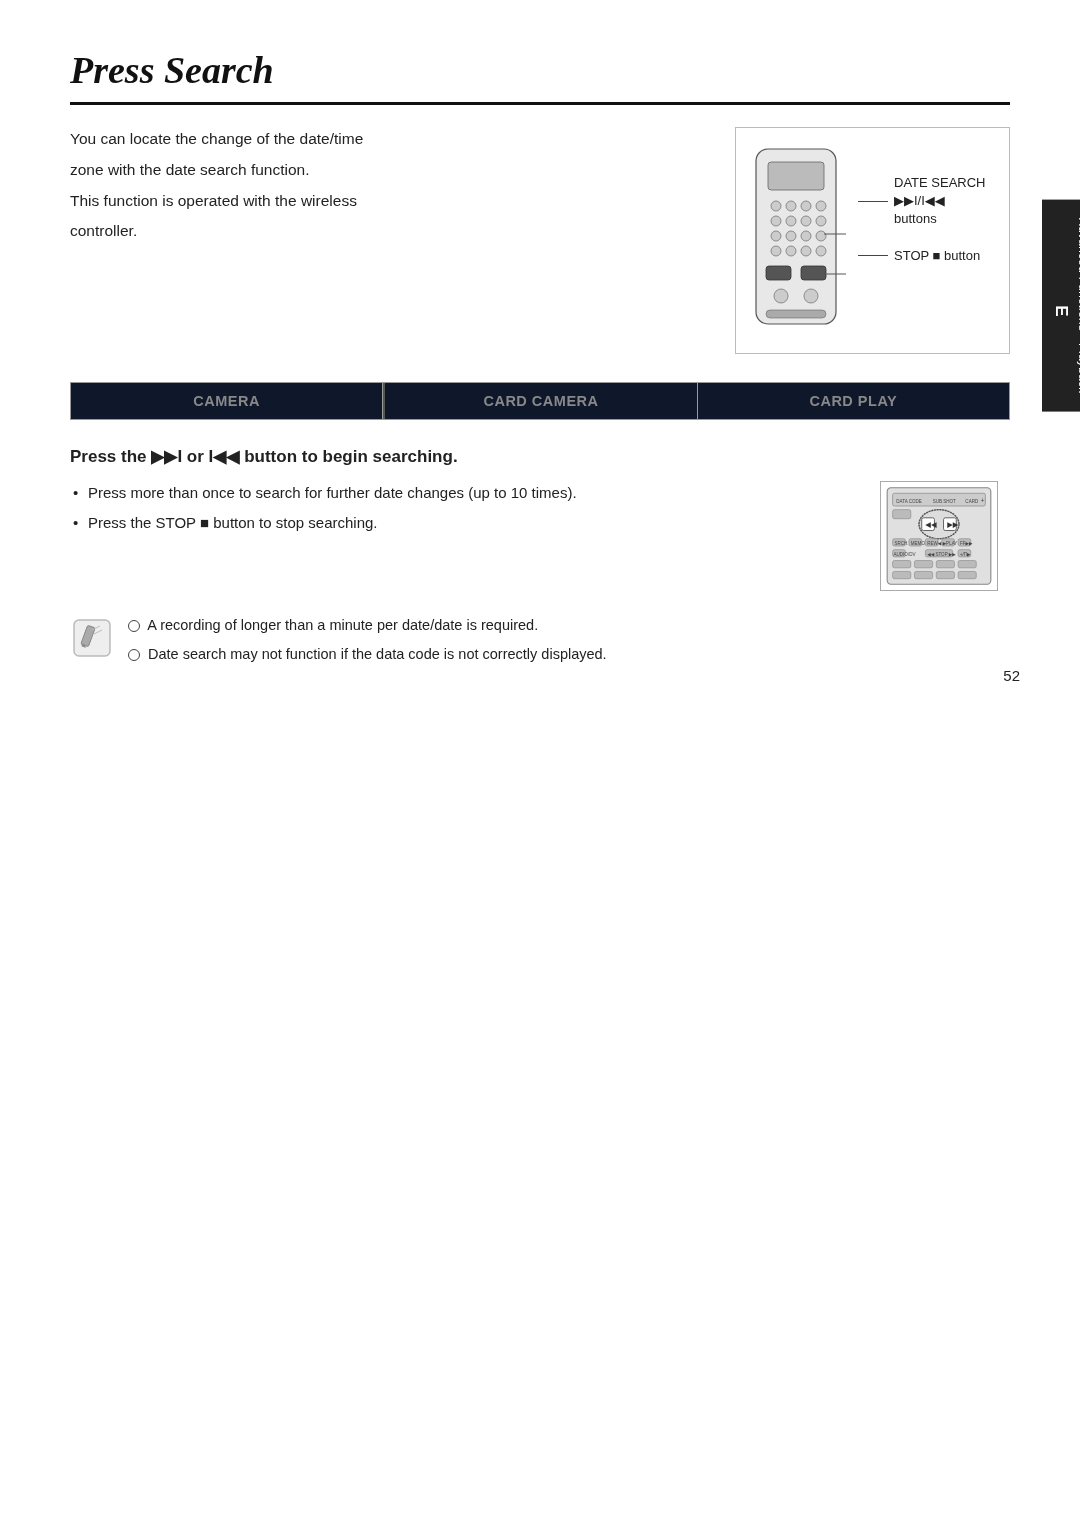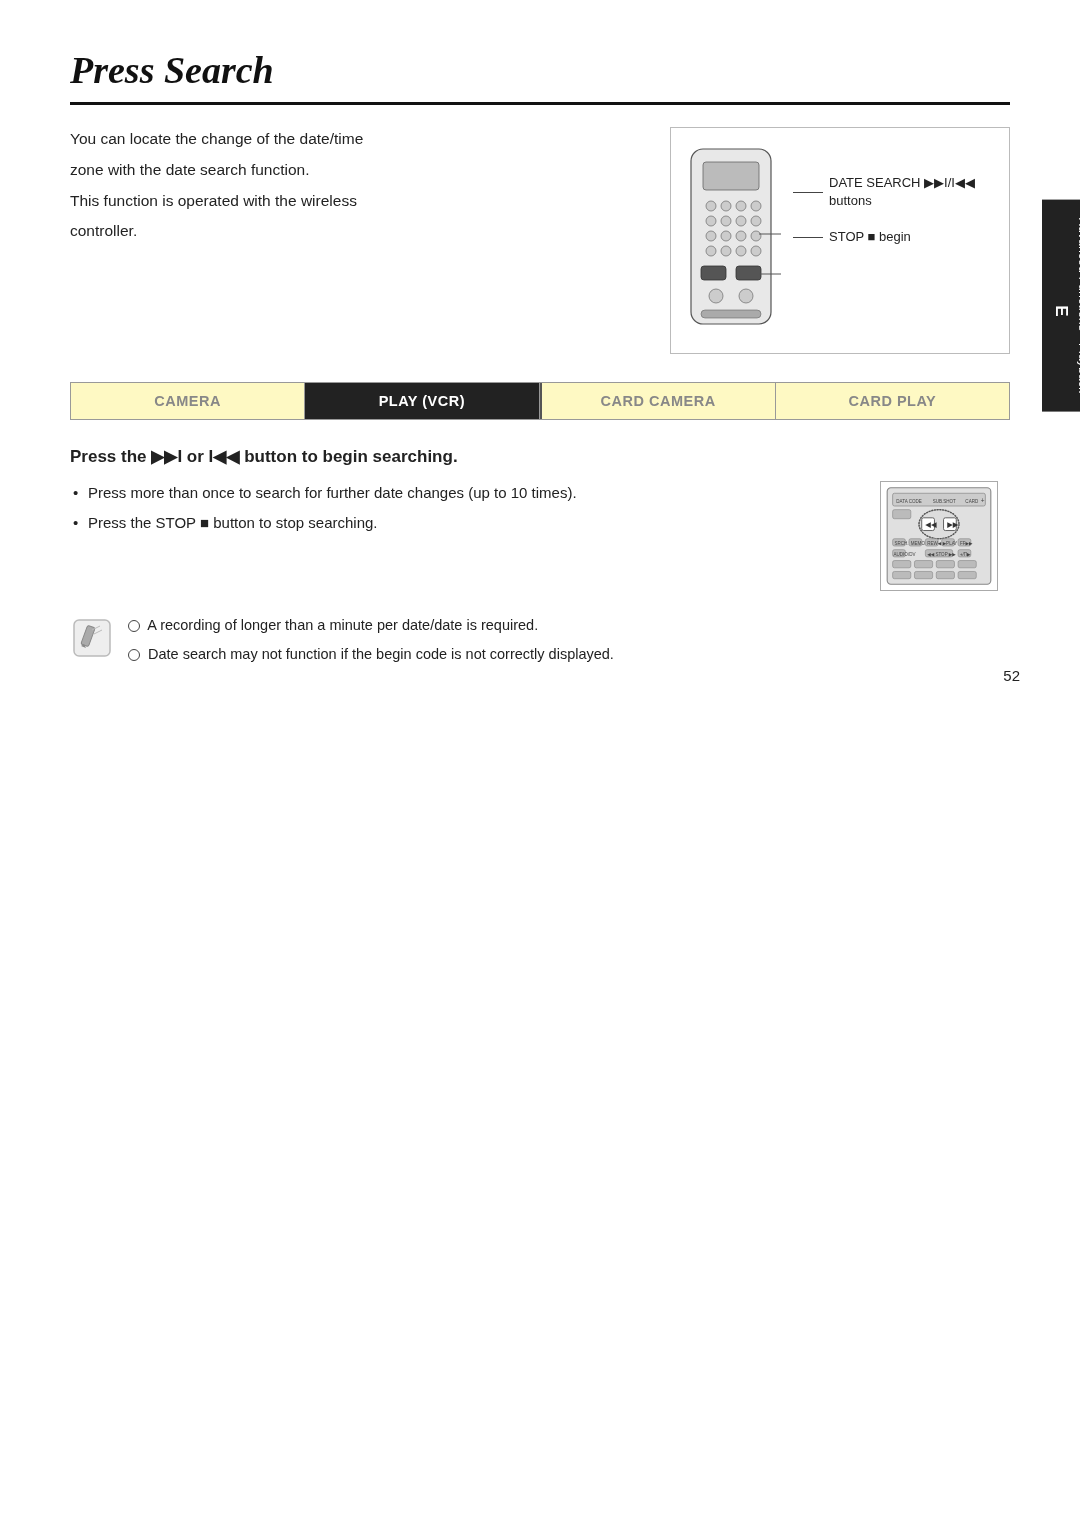--- a/index.html
+++ b/index.html
@@ -46,21 +46,21 @@
       font-size: 15.5px;
       line-height: 1.6;
     }
 
     .top-text p {
       margin-bottom: 6px;
     }
 
     
     .remote-box {
-      width: 340px;
+      width: 275px;
       border: 1.5px solid #bbb;
       padding: 16px 18px 16px 10px;
       display: flex;
       align-items: flex-start;
       gap: 12px;
       flex-shrink: 0;
     }
 
     .remote-svg-area {
       flex-shrink: 0;
@@ -82,21 +82,21 @@
 
     .mode-tab {
       flex: 1;
       text-align: center;
       padding: 10px 6px;
       font-size: 14.5px;
       font-weight: bold;
       letter-spacing: 0.5px;
       color: #888;
       border-right: 1.5px solid #999;
-      background: #fef9c3;
+      background: #0f172a;
     }
 
     .mode-tab:last-child {
       border-right: none;
     }
 
     .mode-tab.active {
       background: #222;
       color: #fff;
     }
@@ -325,29 +325,28 @@
       <div class="remote-labels">
         <div class="label-connector">
           <div class="connector-line"></div>
           <div>
             <span>DATE SEARCH ▶▶I/I◀◀</span><br>
             <span>buttons</span>
           </div>
         </div>
         <div class="label-connector" style="margin-top:18px;">
           <div class="connector-line"></div>
-          <span>STOP ■ begin</span>
+          <span>STOP ■ button</span>
         </div>
       </div>
     </div>
   </div>
 
   <div class="mode-tabs">
     <div class="mode-tab">CAMERA</div>
-    <div class="mode-tab active">PLAY (VCR)</div>
     <div style="width:2px;background:#555;flex-shrink:0;"></div>
     <div class="mode-tab">CARD CAMERA</div>
     <div class="mode-tab">CARD PLAY</div>
   </div>
 
   <div class="main-heading">Press the ▶▶I or I◀◀ button to begin searching.</div>
 
   <div class="content-with-remote">
     <div class="bullet-section">
       <ul>
@@ -425,21 +424,21 @@
       </svg>
     </div>
 
     <div class="notes-text">
       <p>
         <span class="note-circle"></span>
         <span>A recording of longer than a minute per date/date is required.</span>
       </p>
       <p>
         <span class="note-circle"></span>
-        <span>Date search may not function if the begin code is not correctly displayed.</span>
+        <span>Date search may not function if the data code is not correctly displayed.</span>
       </p>
     </div>
   </div>
 
   <div class="page-number">52</div>
 </div>
 
 <div class="right-sidebar">
   <span class="sidebar-letter">E</span>
   <span class="sidebar-rotated-text">

